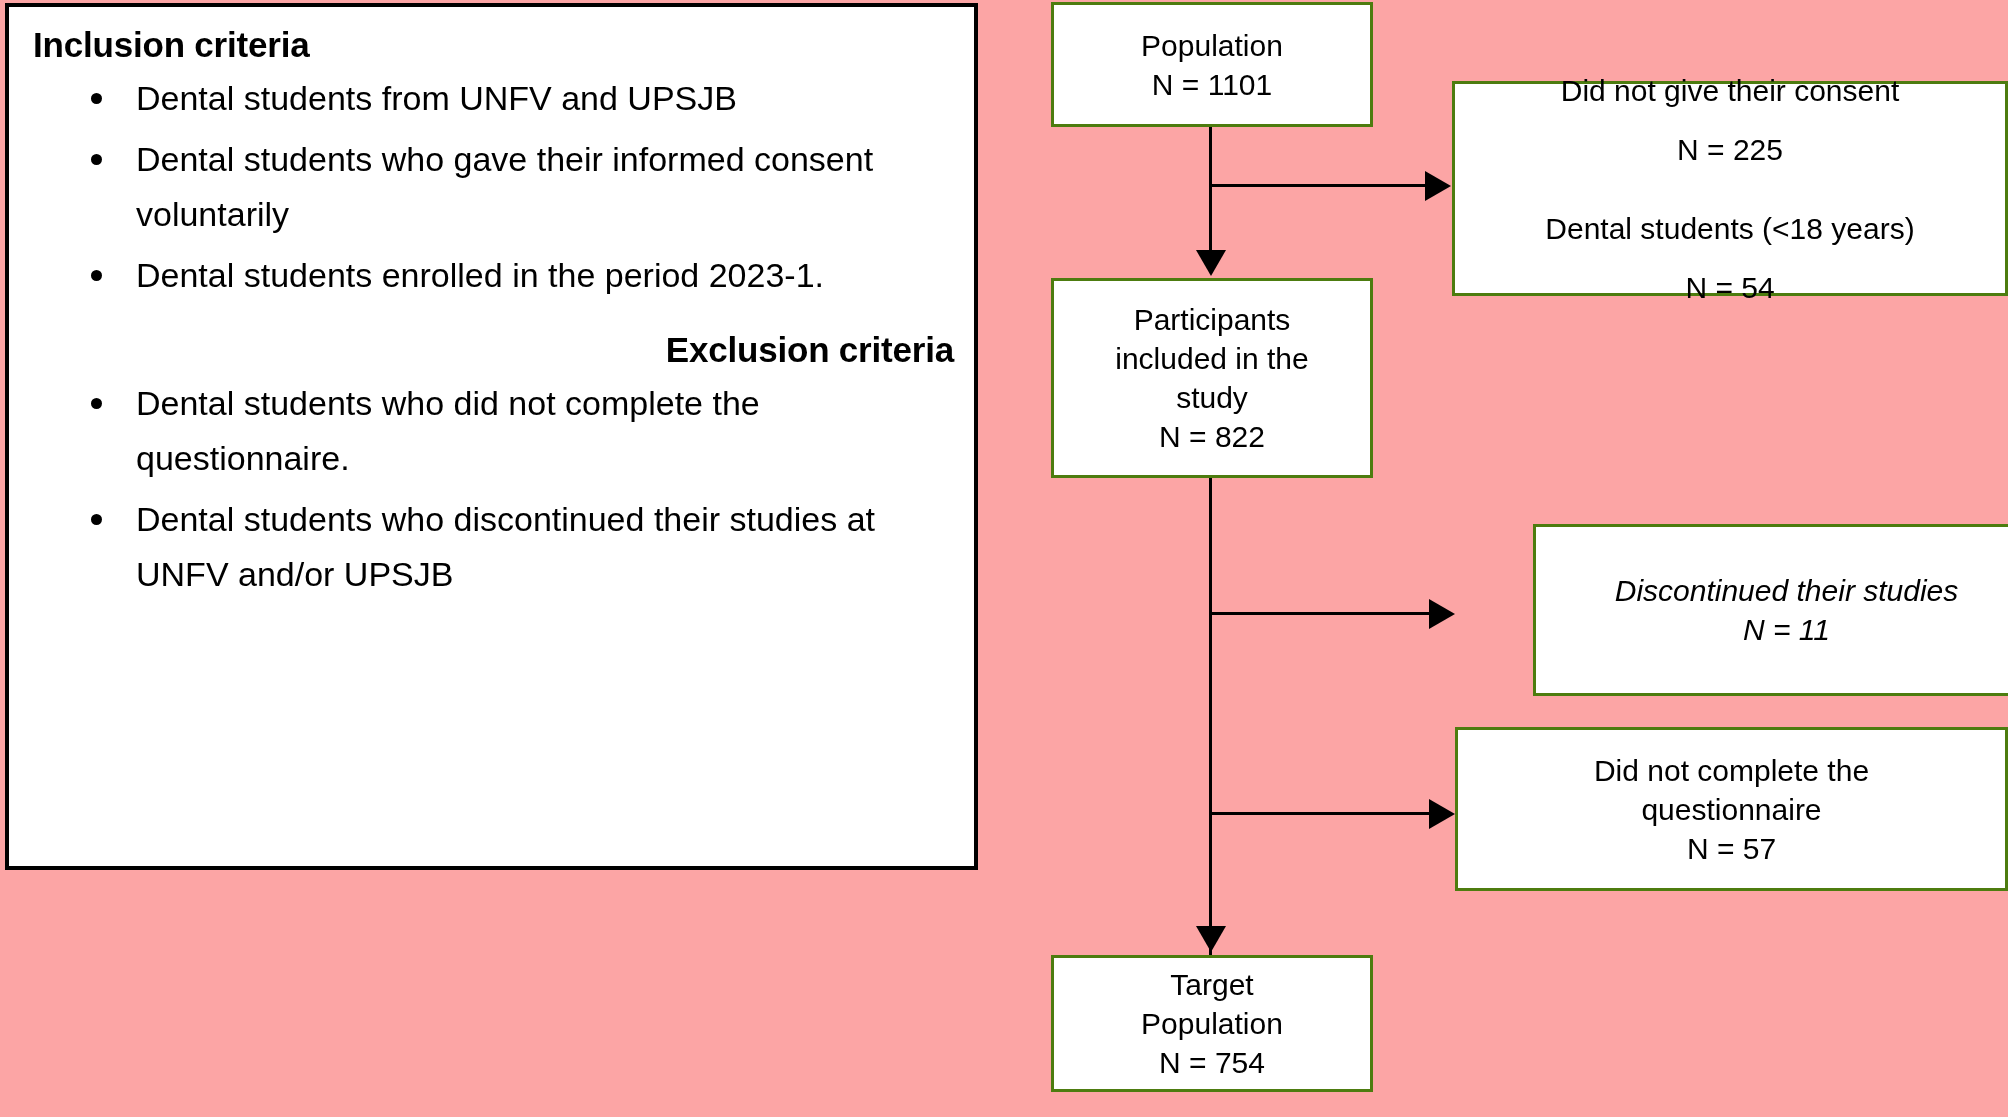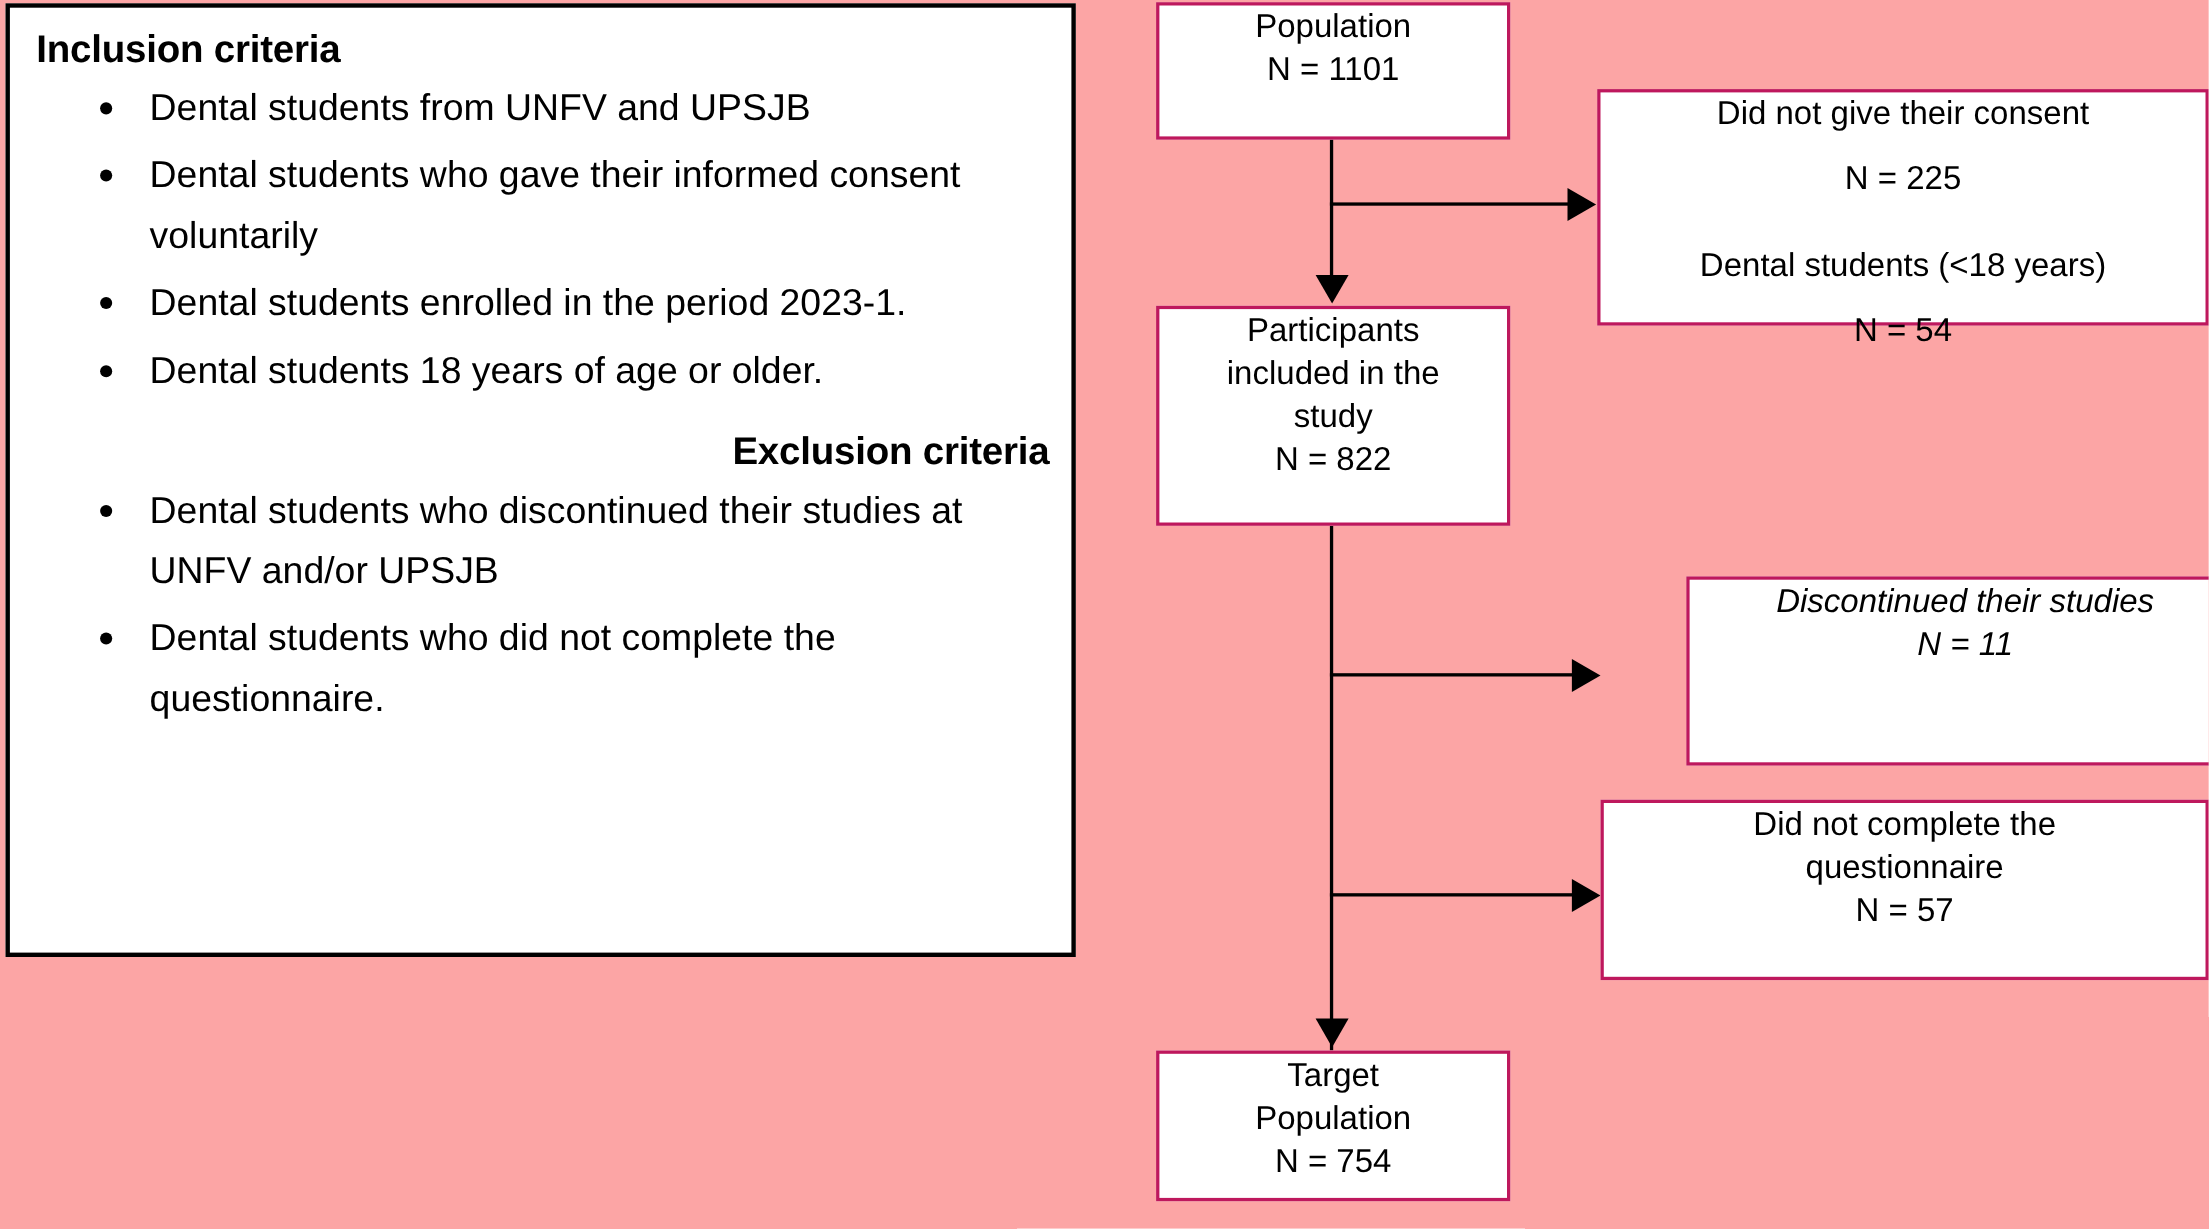--- a/index.html
+++ b/index.html
@@ -73,27 +73,27 @@
     left: 0;
     top: 0;
     width: 2008px;
     height: 1117px;
     pointer-events: none;
   }
   #flow-area > * { pointer-events: auto; }
 
   .flow-box {
     position: absolute;
-    border: 3px solid #be185d;
+    border: 3px solid #4d7c0f;
     box-sizing: border-box;
     background: #ffffff;
     display: flex;
     flex-direction: column;
     align-items: center;
-    justify-content: flex-start;
+    justify-content: center;
     text-align: center;
     font-size: 30px;
     line-height: 1.30;
   }
   .flow-box .line { display: block; white-space: nowrap; }
   .flow-box .gap { display: block; height: 34px; }
 
   #box-population      { left: 1051px; top: 2px;   width: 322px; height: 125px; }
   #box-no-consent      { left: 1452px; top: 81px;  width: 556px; height: 215px; gap: 20px; }
   #box-participants    { left: 1051px; top: 278px; width: 322px; height: 200px; }
@@ -143,36 +143,32 @@
           <span>Dental students from UNFV and UPSJB</span>
         </li>
         <li>
           <span class="bullet-dot"></span>
           <span>Dental students who gave their informed consent voluntarily</span>
         </li>
         <li>
           <span class="bullet-dot"></span>
           <span>Dental students enrolled in the period 2023-1.</span>
         </li>
-        <li>
-          <span class="bullet-dot"></span>
-          <span>Dental students 18 years of age or older.</span>
-        </li>
       </ul>
 
       <div class="criteria-heading second">Exclusion criteria</div>
 
       <ul class="criteria-list">
         <li>
           <span class="bullet-dot"></span>
+          <span>Dental students who did not complete the questionnaire.</span>
+        </li>
+        <li>
+          <span class="bullet-dot"></span>
           <span>Dental students who discontinued their studies at UNFV and/or UPSJB</span>
-        </li>
-        <li>
-          <span class="bullet-dot"></span>
-          <span>Dental students who did not complete the questionnaire.</span>
         </li>
       </ul>
 
     </div>
   </div>
 
   <div id="flow-area">
 
     <div class="v-line" style="left:1209px; top:126px; height:126px;"></div>
     <div class="arrow-down" style="left:1196px; top:250px;"></div>

